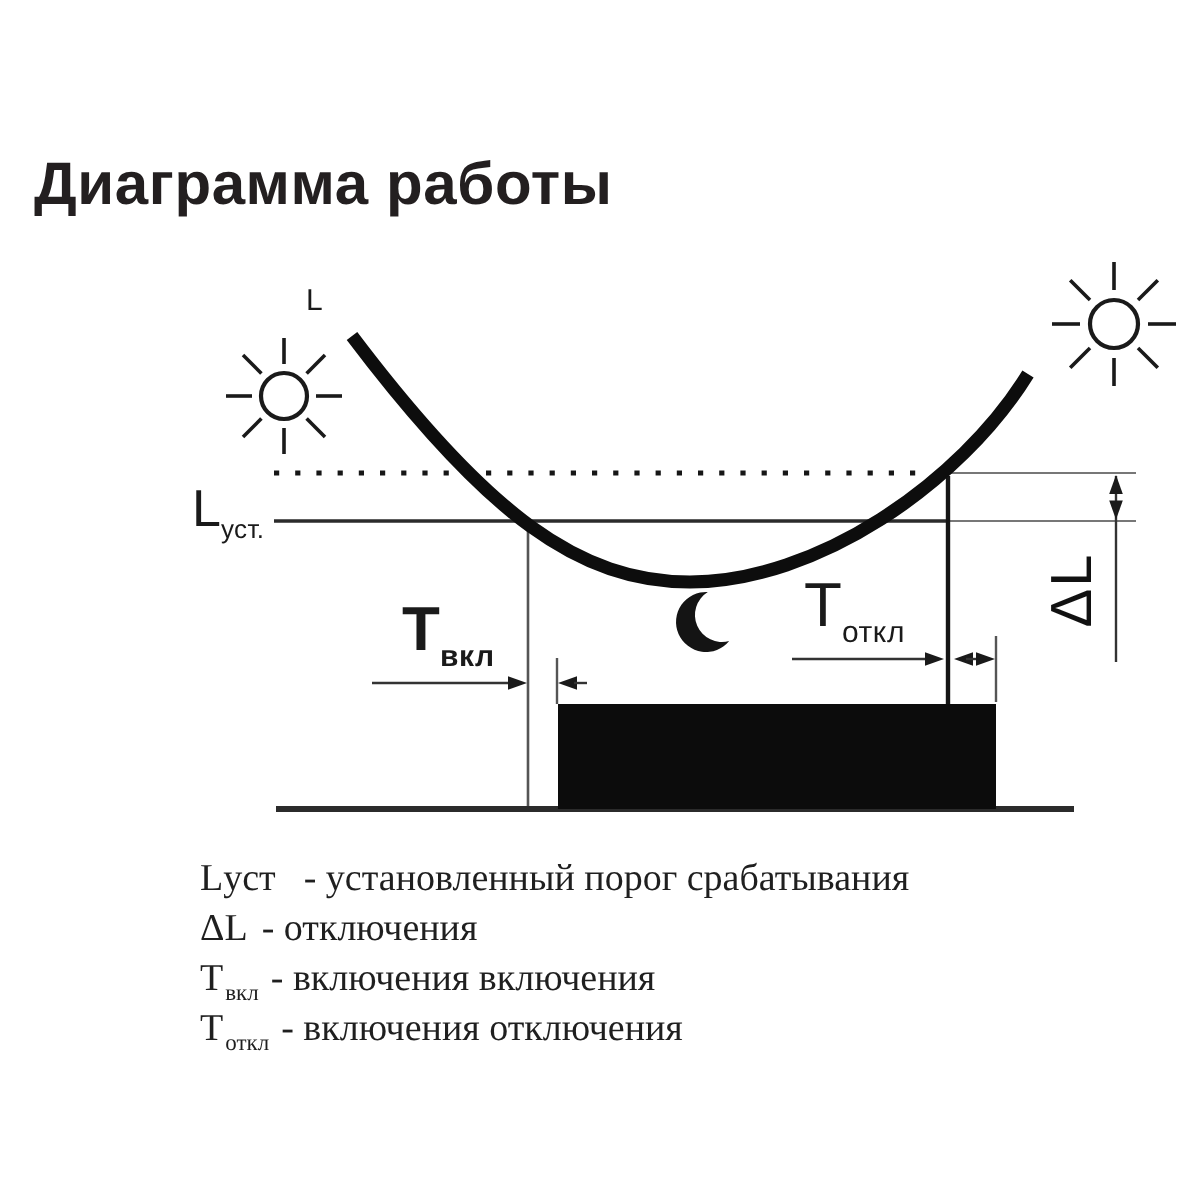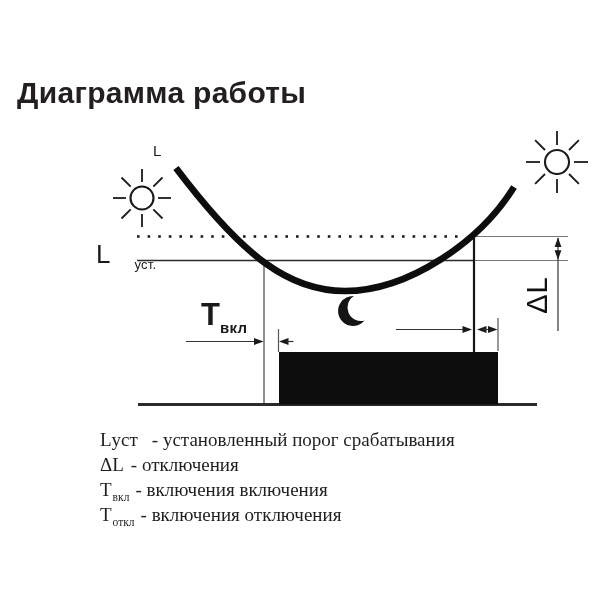--- a/index.html
+++ b/index.html
@@ -2,21 +2,21 @@
 <html><head>
 <meta charset="utf-8">
 <style>
   html,body{margin:0;padding:0;background:#fff;}
   .page{position:relative;width:598px;height:600px;background:#fff;overflow:hidden;
         font-family:"Liberation Sans","DejaVu Sans",sans-serif;color:#231f20;}
   .abs{position:absolute;line-height:1;white-space:nowrap;}
   .title{left:17px;top:78px;font-size:30px;font-weight:bold;letter-spacing:.3px;color:#231f20;}
   .curve-l{left:153px;top:143px;font-size:15px;color:#1a1a1a;}
   .lbl-main{font-size:26px;color:#1a1a1a;}
-  .lbl-sub{font-size:13px;color:#1a1a1a;vertical-align:-6px;letter-spacing:.2px;margin-left:24px;}
+  .lbl-sub{font-size:13px;color:#1a1a1a;vertical-align:-6px;letter-spacing:.2px;}
   .t-main{font-size:31px;color:#1a1a1a;}
   .t-sub{font-size:15px;color:#1a1a1a;vertical-align:-8px;letter-spacing:.3px;}
   .dl{left:537px;top:295px;transform:translate(-50%,-50%) rotate(-90deg);
       font-size:29px;color:#111;letter-spacing:1px;}
   .legend{left:100px;top:424px;font-size:19px;color:#1f1f1f;}
   .lg-row{height:25px;display:flex;align-items:flex-end;font-family:Liberation Serif, serif;}
   .lg-sub{font-size:11.5px;vertical-align:baseline;position:relative;top:4px;margin-left:1px;}
   .lg-txt{margin-left:6px;margin-top:44px;}
   .lg-txt.wide{margin-left:13px;}
   svg{position:absolute;left:0;top:0;}
@@ -99,20 +99,23 @@
   <div class="abs curve-l">L</div>
 
   <div class="abs" style="left:96px;top:241px;">
     <span class="lbl-main">L</span><span class="lbl-sub">уст.</span>
   </div>
 
   <div class="abs" style="left:201px;top:299px;font-weight:bold;">
     <span class="t-main">T</span><span class="t-sub">вкл</span>
   </div>
 
+  <div class="abs" style="left:402px;top:287px;">
+    <span class="t-main">T</span><span class="t-sub">откл</span>
+  </div>
 
   <div class="abs dl">ΔL</div>
 
   <div class="abs legend">
     <div class="lg-row">
       <span>Lуст</span>
         <span class="lg-sub"></span>
       <span class="lg-txt wide">- установленный порог срабатывания</span>
     </div>
     <div class="lg-row">

